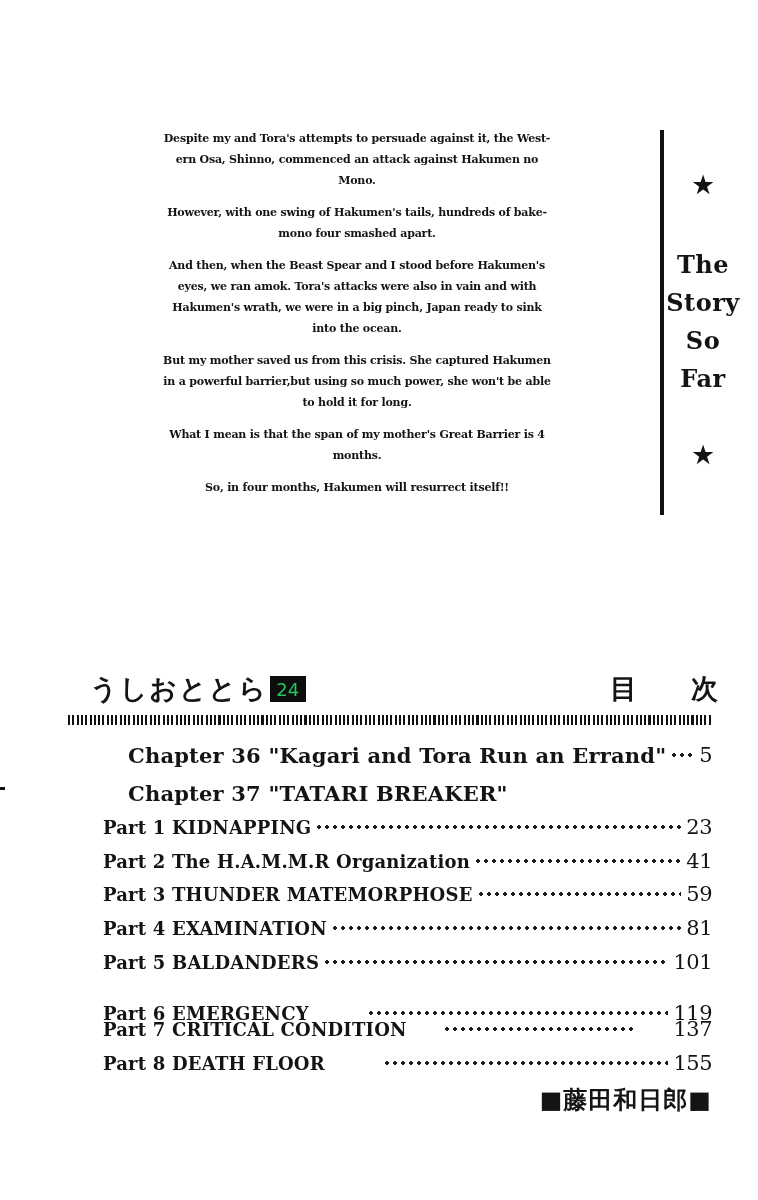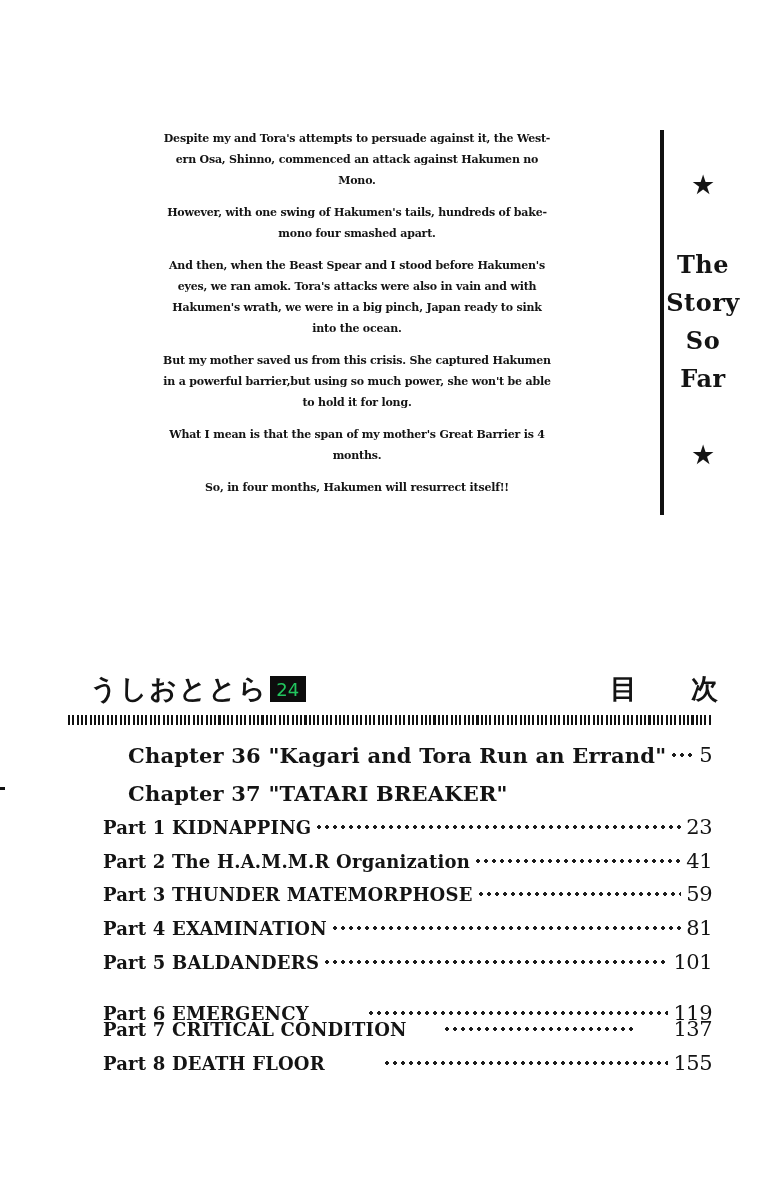--- a/index.html
+++ b/index.html
@@ -269,16 +269,17 @@
     <span>Part 7 CRITICAL CONDITION</span>
     <span class="leader"></span>
     <span class="page-num">137</span>
   </div>
   <div class="toc-row row-p8">
     <span>Part 8 DEATH FLOOR</span>
     <span class="leader gapped"></span>
     <span class="page-num">155</span>
   </div>
 
+  <div class="author">■藤田和日郎■</div>
 
   <div class="edge-artifact"></div>
 
 </div>
 
 </body></html>

